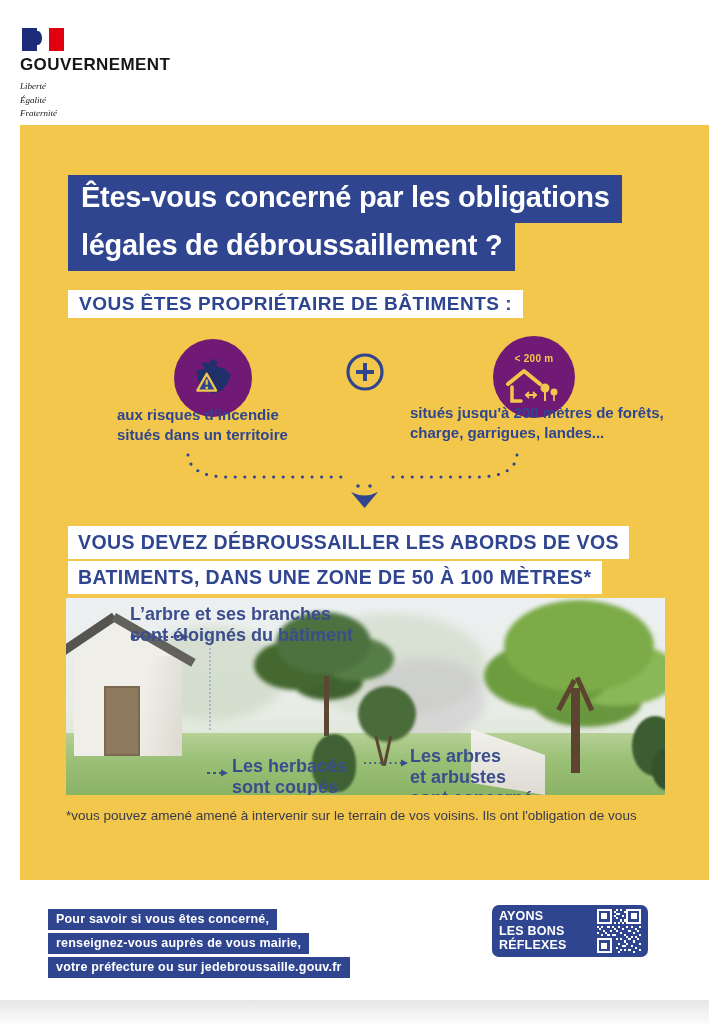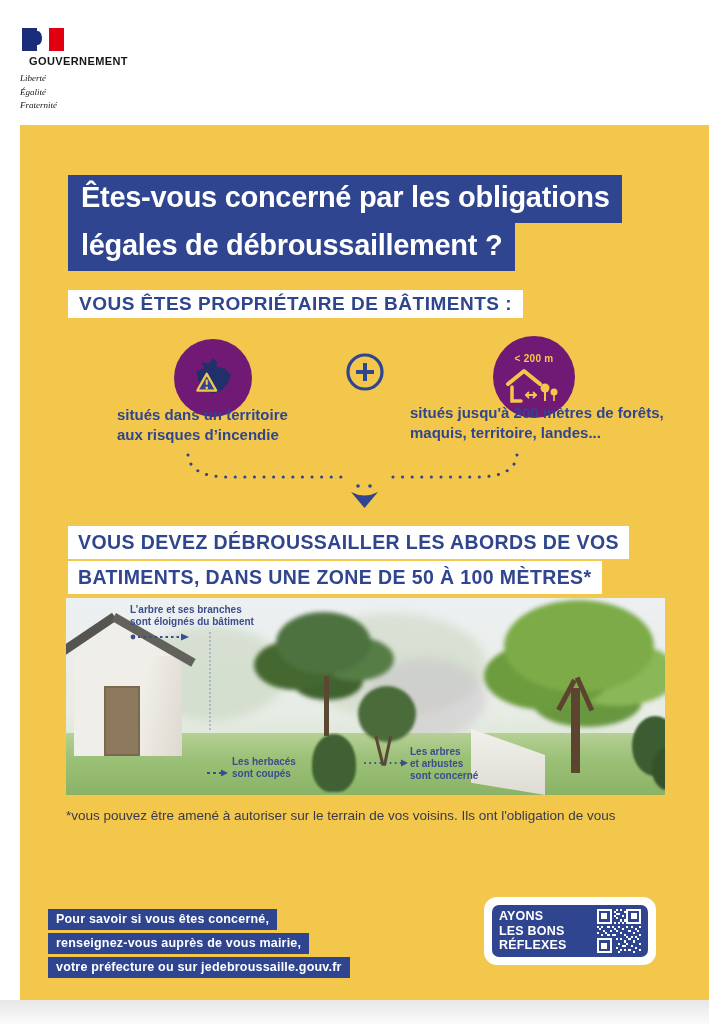--- a/index.html
+++ b/index.html
@@ -9,26 +9,26 @@
   .page { position:absolute; inset:0; background:#ffffff; }
 
   
   .gov-logo { position:absolute; left:20px; top:28px; width:200px; }
   .flag { display:flex; width:42px; height:23px; margin-left:2px; }
   .flag .b { width:15px; background:#1b2d7a; }
   .flag .w { width:12px; background:#ffffff; position:relative; }
   .flag .w::after { content:""; position:absolute; left:-4px; top:3px; width:9px; height:14px;
     background:#1b2d7a; border-radius:0 60% 60% 40% / 0 70% 60% 40%; }
   .flag .r { width:15px; background:#e1000f; }
-  .gov-brand { margin-top:4px; font-size:11px; font-weight:bold; letter-spacing:.4px; color:#161616;margin-left:9px; }
+  .gov-brand { margin-top:4px; font-size:17px; font-weight:bold; letter-spacing:.4px; color:#161616; }
   .gov-motto { margin-top:5px; font-family:"Liberation Serif", serif; font-style:italic;
     font-size:9px; color:#161616; line-height:1.5; }
 
   
-  .poster { position:absolute; left:20px; top:125px; width:689px; height:875px; background:#F3C74B; }
+  .poster { position:absolute; left:20px; top:125px; width:689px; height:755px; background:#F3C74B; }
   .below-poster { position:absolute; left:0; top:1000px; width:709px; height:24px;
     background:linear-gradient(#e7e7e7,#fbfbfb); }
 
   .chip-blue { display:table; background:#2F4590; color:#ffffff; font-weight:bold; }
   .chip-white { display:table; background:#ffffff; color:#2F4590; font-weight:bold; }
 
   .title-block { position:absolute; left:48px; top:50px; }
   .title-block .chip-blue { font-size:29px; letter-spacing:-.3px; padding:6px 13px 9px 13px; }
 
   .h1-chip { position:absolute; left:48px; top:165px; font-size:19px; letter-spacing:.5px; padding:3px 11px; }
@@ -71,21 +71,21 @@
 
   .trunk { position:absolute; background:#5c4733; }
   .foliage { position:absolute; border-radius:50%; filter:blur(2px); }
 
   .wall { position:absolute; left:405px; top:120px; width:74px; height:77px;
     background:linear-gradient(#f5f4f0,#dddbd2); clip-path:polygon(0 14%, 100% 48%, 100% 100%, 0 84%); }
 
   .vdots { position:absolute; left:143px; top:34px; height:98px; width:0;
     border-left:2px dotted rgba(130,150,200,.55); }
 
-  .scene-label { position:absolute; color:#3b4d8c; font-weight:bold; font-size:10px; line-height:1.18; }
+  .scene-label { position:absolute; color:#3b4d8c; font-weight:bold; font-size:18px; line-height:1.18; }
   .lbl-tree { left:64px; top:6px; }
   .lbl-grass { left:166px; top:158px; }
   .lbl-shrubs { left:344px; top:148px; }
   .arr { position:absolute; }
   .arr1 { left:64px; top:34px; }
   .arr2 { left:140px; top:170px; }
   .arr3 { left:298px; top:160px; }
 
   
   .footnote { position:absolute; left:46px; top:681px; font-size:13.5px; color:#3a3a4c; line-height:1.55; }
@@ -159,26 +159,26 @@
         <g fill="#F3C74B">
           <circle cx="42" cy="24" r="4.5"></circle>
           <rect x="41" y="27" width="2" height="10"></rect>
           <circle cx="51" cy="28" r="3.5"></circle>
           <rect x="50.2" y="30" width="1.6" height="7"></rect>
         </g>
       </svg>
     </div>
 
     <div class="caption caption-left">
+      <div>aux risques d’incendie</div>
       <div>situés dans un territoire</div>
-      <div>aux risques d’incendie</div>
     </div>
     <div class="caption caption-right">
       <div>situés jusqu'à 200 mètres de forêts,</div>
-      <div>maquis, territoire, landes...</div>
+      <div>charge, garrigues, landes...</div>
     </div>
 
     <svg class="converge" width="345" height="62" viewBox="0 0 345 62">
       <g stroke="#2F4590" stroke-width="3" stroke-linecap="round" stroke-dasharray="0.1 9.5" fill="none">
         <path d="M8,5 Q10,26 45,27 L162,27"></path>
         <path d="M337,5 Q335,26 300,27 L208,27"></path>
       </g>
       <circle cx="178" cy="36" r="1.8" fill="#2F4590"></circle>
       <circle cx="190" cy="36" r="1.8" fill="#2F4590"></circle>
       <path d="M171,42 Q184.5,49 198,42 L184.5,58 Z" fill="#2F4590"></path>
@@ -251,21 +251,21 @@
         <div>et arbustes</div>
         <div>sont concerné</div>
       </div>
       <svg class="arr arr3" width="46" height="10" viewBox="0 0 46 10">
         <line x1="1" y1="5" x2="37" y2="5" stroke="#3b4d8c" stroke-width="2" stroke-linecap="round" stroke-dasharray="0.1 5"></line>
         <path d="M37,1.5 L44,5 L37,8.5 Z" fill="#3b4d8c"></path>
       </svg>
     </div>
 
     <div class="footnote">
-      <div>*vous pouvez être amené à autoriser sur le terrain de vos voisins. Ils ont l'obligation de vous</div>
+      <div>*vous pouvez amené amené à intervenir sur le terrain de vos voisins. Ils ont l'obligation de vous</div>
     </div>
 
     <div class="info-chips">
       <span class="chip-blue">Pour savoir si vous êtes concerné,</span>
       <span class="chip-blue">renseignez-vous auprès de vous mairie,</span>
       <span class="chip-blue">votre préfecture ou sur jedebroussaille.gouv.fr</span>
     </div>
 
     <div class="badge">
       <div class="badge-inner">

